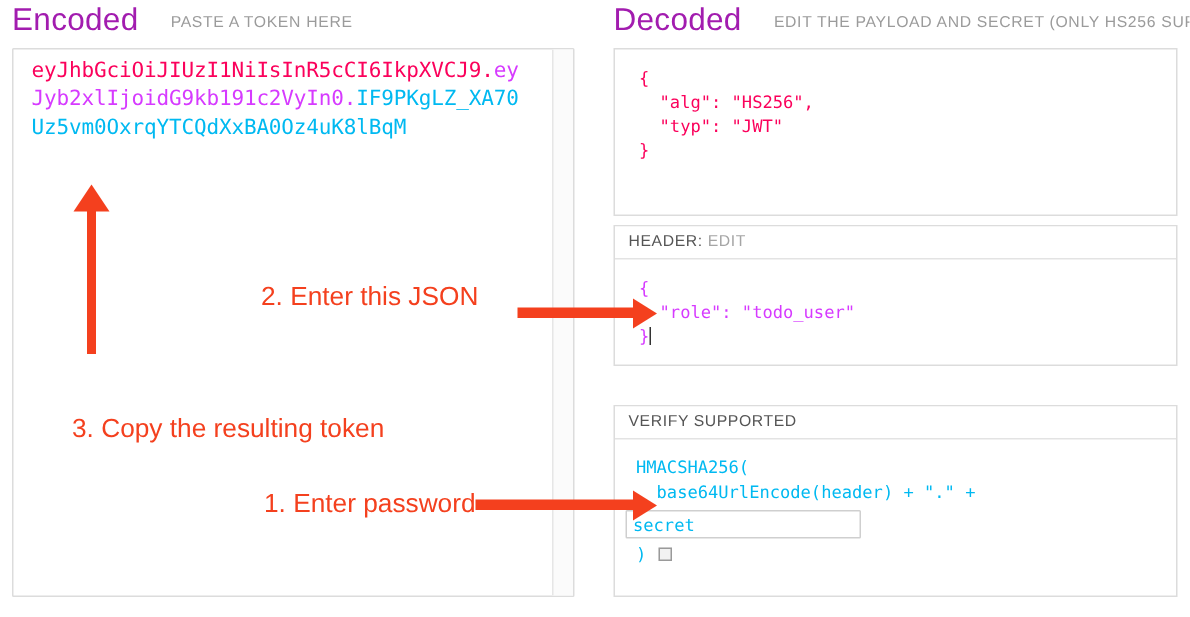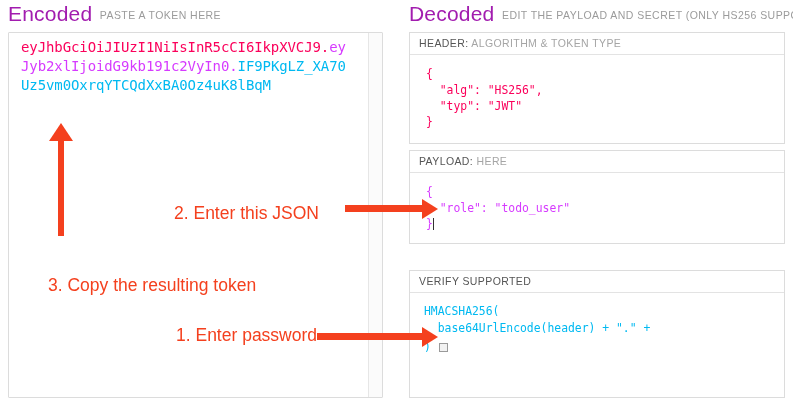--- a/index.html
+++ b/index.html
@@ -24,21 +24,21 @@
   .col-heading .title {
     font-size: 21px;
     color: #a21caf;
     font-weight: 400;
     letter-spacing: .2px;
   }
   .col-heading .sub {
     font-size: 10.5px;
     color: #9b9b9b;
     letter-spacing: .45px;
-    margin-left: 3px;
+    margin-left: 17px;
     position: relative;
     top: -2px;
   }
 
   #encoded-heading { left: 8px;  top: 2px; }
   #decoded-heading { left: 409px; top: 2px; }
 
   
   #encoded-panel {
     position: absolute;
@@ -181,21 +181,21 @@
   }
 
   
   .anno-text {
     position: absolute;
     color: #f4401e;
     font-size: 17.5px;
     font-family: "Liberation Sans", sans-serif;
     white-space: nowrap;
   }
-  #anno-2 { left: 174px; top: 203px; }
+  #anno-2 { left: 174px; top: 187px; }
   #anno-3 { left: 31px;  top: 275px; margin-left: 17px; }
   #anno-1 { left: 176px; top: 325px; }
 
   .anno-arrow-h {
     position: absolute;
     height: 7px;
     background: #f4401e;
   }
   .anno-arrow-h::after {
     content: "";
@@ -245,35 +245,35 @@
 </div>
 
 <div class="col-heading" id="decoded-heading">
   <span class="title">Decoded</span>
   <span class="sub">EDIT THE PAYLOAD AND SECRET (ONLY HS256 SUPPORTED)</span>
 </div>
 
 <div id="decoded-panel">
 
   <div class="dec-section" id="section-header">
-    <div class="dec-label"><span>HEADER:</span> <span class="dim">ALGORITHM &amp; TOKEN TYPE</span></div>
     <div class="dec-body j-brace">{
   "alg": "HS256",
   "typ": "JWT"
 }</div>
   </div>
 
   <div class="dec-section" id="section-payload">
-    <div class="dec-label"><span>PAYLOAD:</span> <span class="dim">HERE</span></div>
+    <div class="dec-label"><span>HEADER:</span> <span class="dim">EDIT</span></div>
     <div class="dec-body"><span class="p-brace">{</span><br><span class="p-key">  "role": "todo_user"</span><br><span class="p-brace">}</span><span class="caret"></span></div>
   </div>
 
   <div class="dec-section" id="section-verify">
     <div class="dec-label"><span>VERIFY SUPPORTED</span></div>
     <div id="verify-body"><span>HMACSHA256(</span><br><span>  base64UrlEncode(header) + "." +</span><br></div>
+    <input id="secret-input" type="text" value="secret" style="">
     <div id="verify-tail">
       <span>)</span>
       <span id="b64-checkbox"></span>
     </div>
   </div>
 </div>
 
 <div class="anno-text" id="anno-2">2. Enter this JSON</div>
 <div class="anno-arrow-h" id="arrow-2"></div>
 

